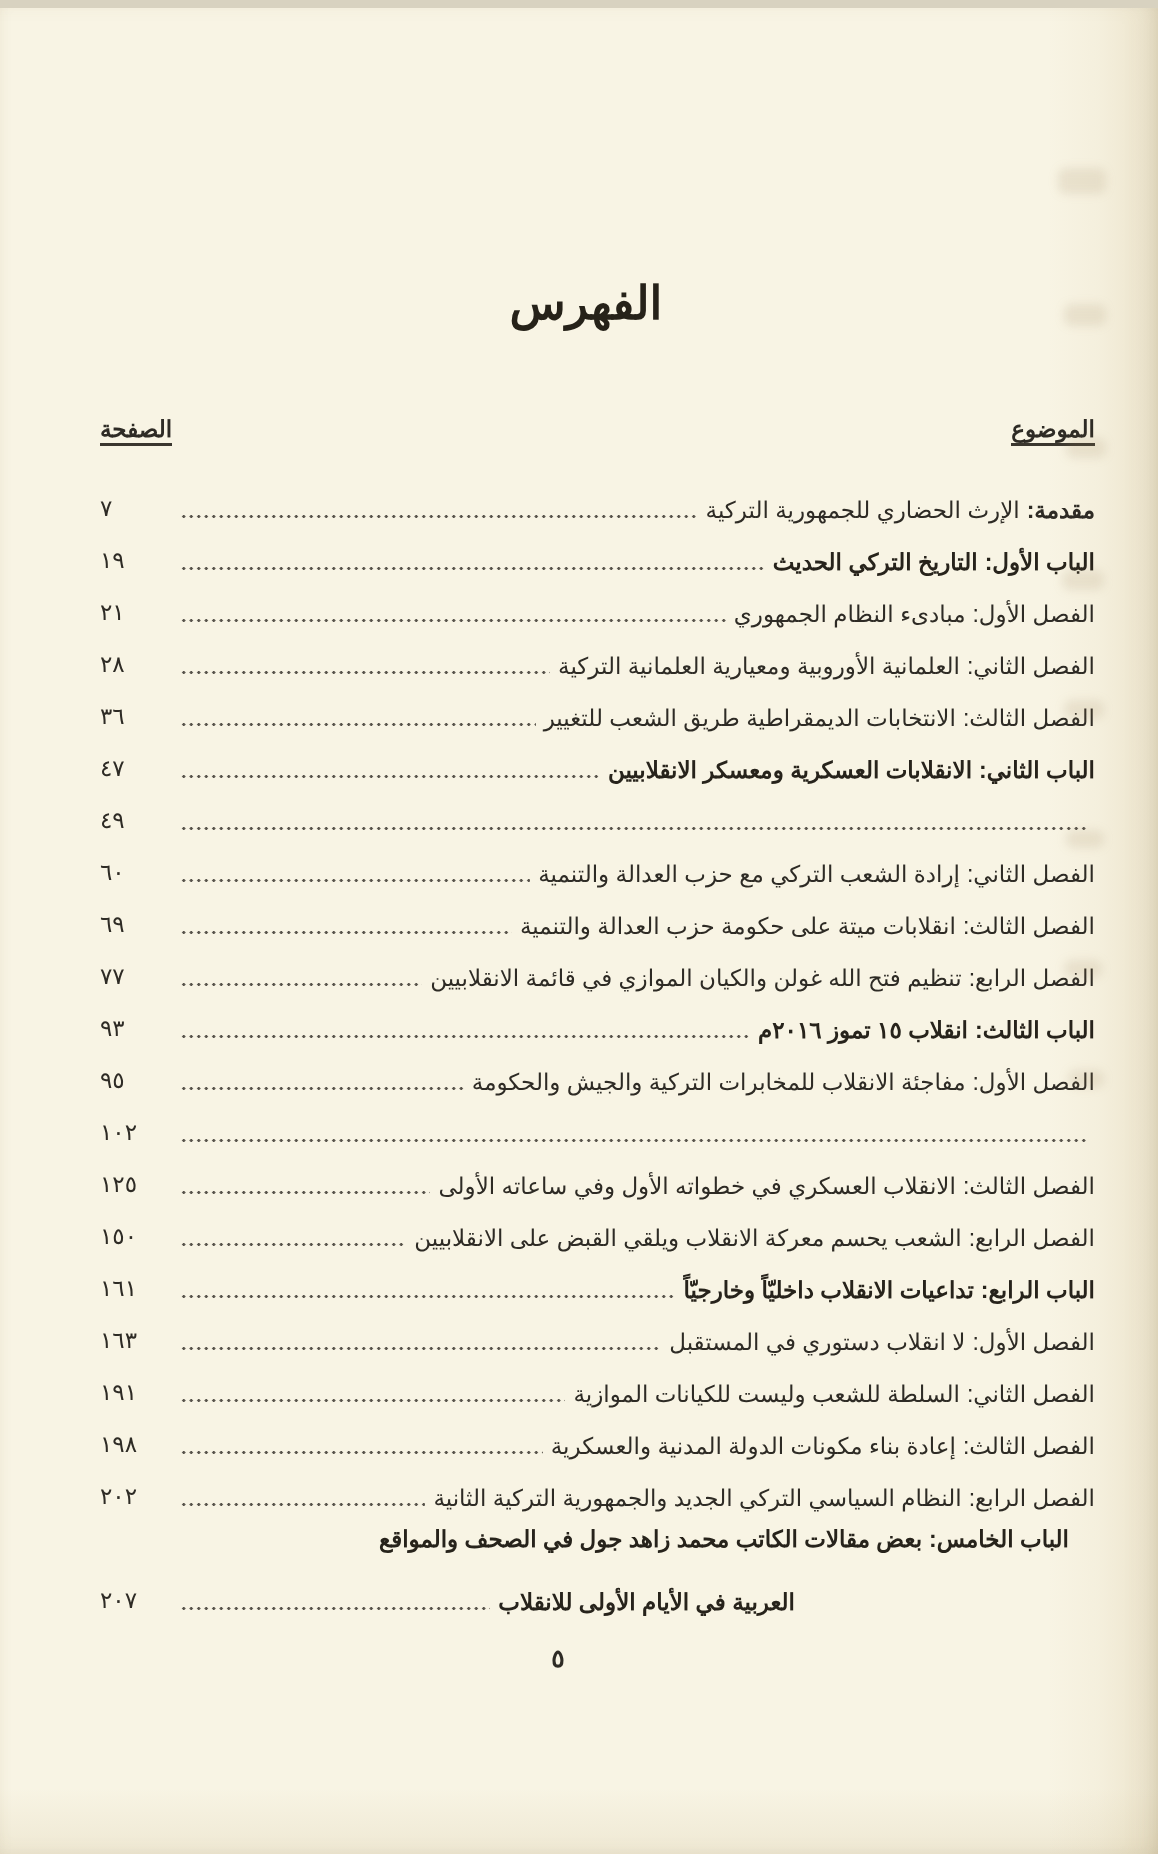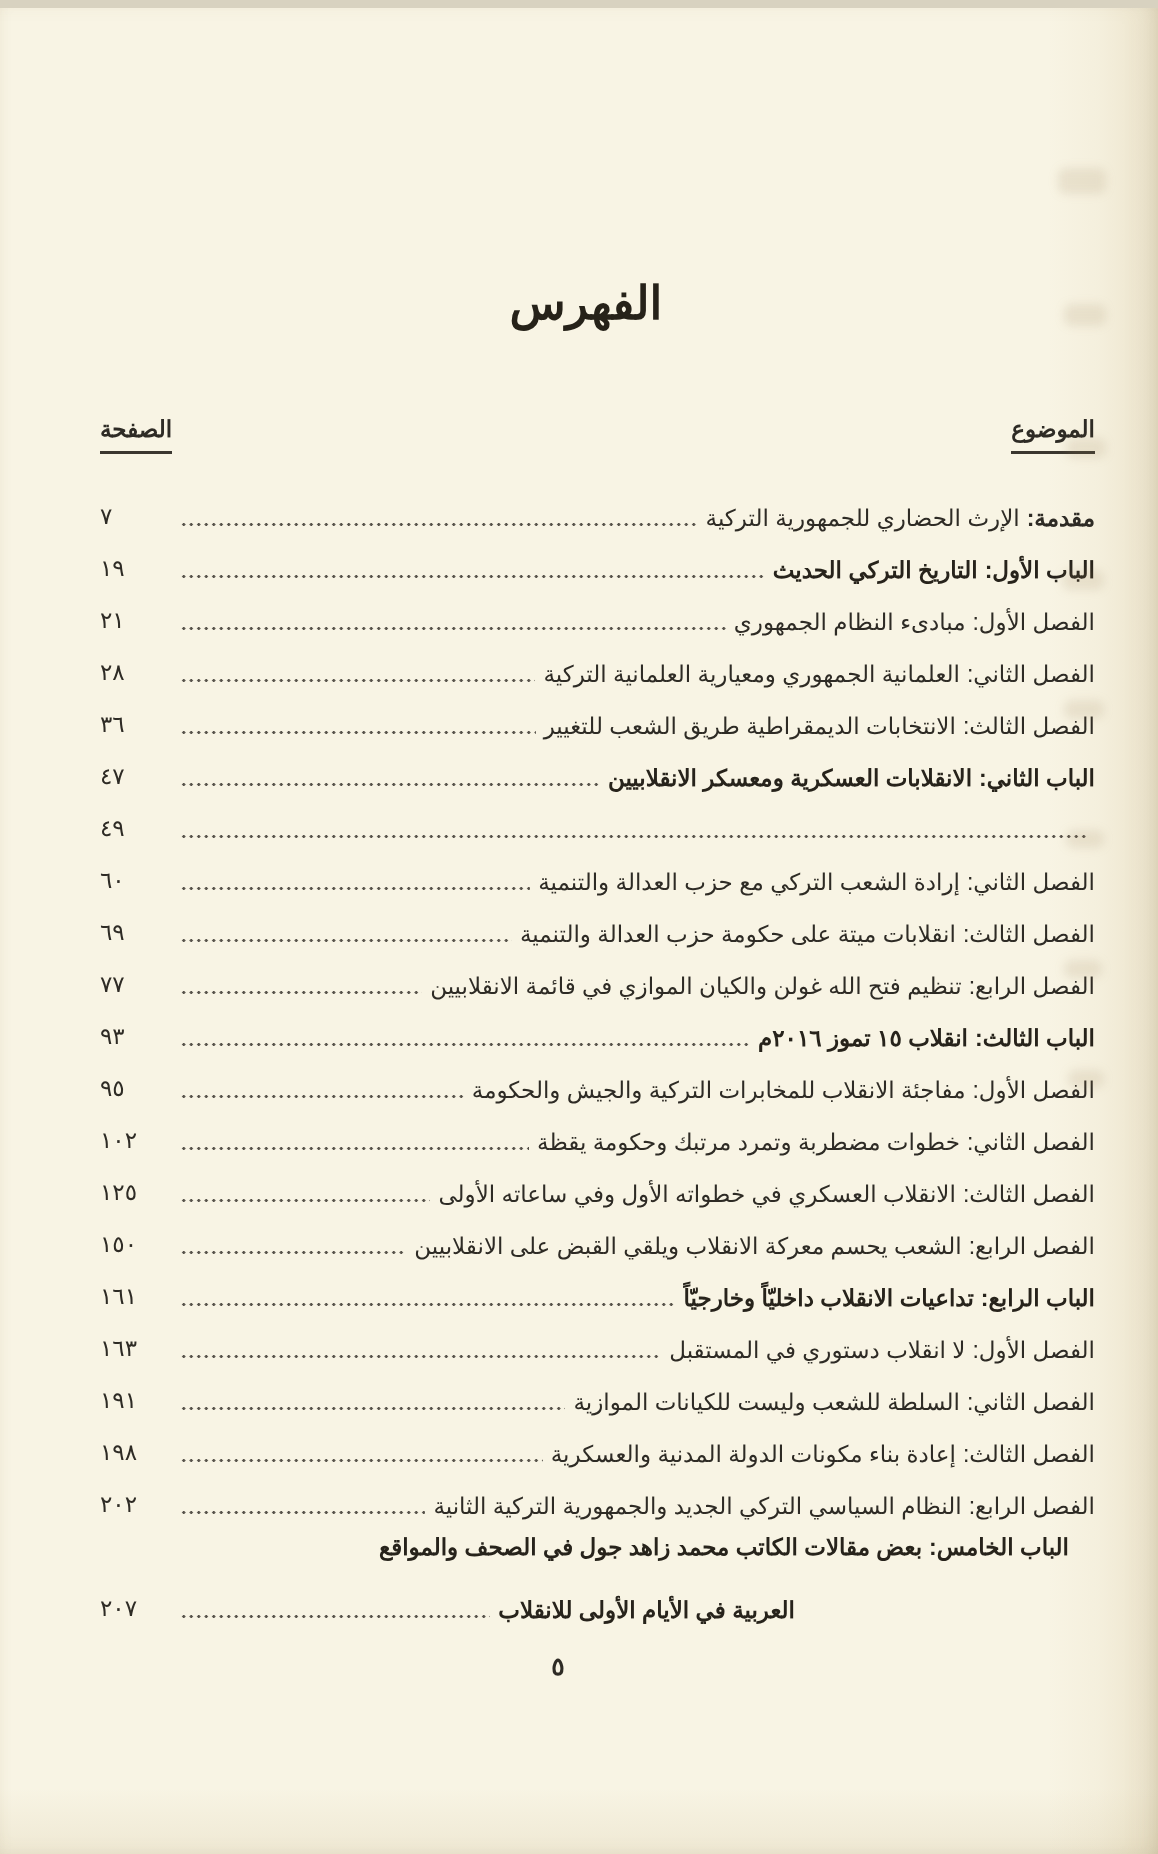--- a/index.html
+++ b/index.html
@@ -40,21 +40,21 @@
   .content{margin:0 63px 0 100px;} 
   .header-row{
     margin-top:86px;
     display:flex;
     justify-content:space-between;
     align-items:flex-end;
     font-size:23px;
     font-weight:700;
   }
   .header-row .hdr{
-    padding-bottom:8px;
+    padding-bottom:0;
     border-bottom:3px solid #3b372f;
   }
   .toc{margin-top:28px;}
   .row{
     display:flex;
     align-items:flex-end;
     height:52px;
     font-size:23px;
     line-height:1.35;
   }
@@ -122,21 +122,21 @@
           <span class="titletext"><span class="entry-label">الباب الأول:</span><span>التاريخ التركي الحديث</span></span>
           <span class="dots"></span>
           <span class="num">١٩</span>
         </div>
         <div class="row fasl">
           <span class="titletext"><span class="entry-label">الفصل الأول:</span><span>مبادىء النظام الجمهوري</span></span>
           <span class="dots"></span>
           <span class="num">٢١</span>
         </div>
         <div class="row fasl">
-          <span class="titletext"><span class="entry-label">الفصل الثاني:</span><span>العلمانية الجمهوري ومعيارية العلمانية التركية</span></span>
+          <span class="titletext"><span class="entry-label">الفصل الثاني:</span><span>العلمانية الأوروبية ومعيارية العلمانية التركية</span></span>
           <span class="dots"></span>
           <span class="num">٢٨</span>
         </div>
         <div class="row fasl">
           <span class="titletext"><span class="entry-label">الفصل الثالث:</span><span>الانتخابات الديمقراطية طريق الشعب للتغيير</span></span>
           <span class="dots"></span>
           <span class="num">٣٦</span>
         </div>
         <div class="row bab">
           <span class="titletext"><span class="entry-label">الباب الثاني:</span><span>الانقلابات العسكرية ومعسكر الانقلابيين</span></span>
@@ -166,21 +166,20 @@
           <span class="titletext"><span class="entry-label">الباب الثالث:</span><span>انقلاب ١٥ تموز ٢٠١٦م</span></span>
           <span class="dots"></span>
           <span class="num">٩٣</span>
         </div>
         <div class="row fasl">
           <span class="titletext"><span class="entry-label">الفصل الأول:</span><span>مفاجئة الانقلاب للمخابرات التركية والجيش والحكومة</span></span>
           <span class="dots"></span>
           <span class="num">٩٥</span>
         </div>
         <div class="row fasl">
-          <span class="titletext"><span class="entry-label">الفصل الثاني:</span><span>خطوات مضطربة وتمرد مرتبك وحكومة يقظة</span></span>
           <span class="dots"></span>
           <span class="num">١٠٢</span>
         </div>
         <div class="row fasl">
           <span class="titletext"><span class="entry-label">الفصل الثالث:</span><span>الانقلاب العسكري في خطواته الأول وفي ساعاته الأولى</span></span>
           <span class="dots"></span>
           <span class="num">١٢٥</span>
         </div>
         <div class="row fasl">
           <span class="titletext"><span class="entry-label">الفصل الرابع:</span><span>الشعب يحسم معركة الانقلاب ويلقي القبض على الانقلابيين</span></span>

